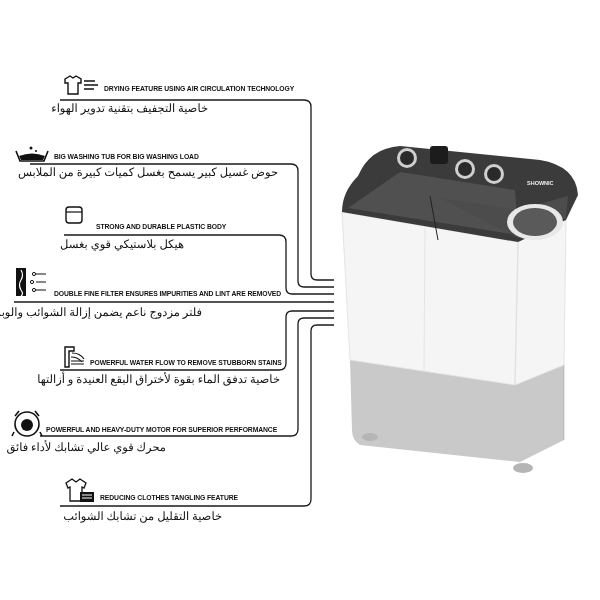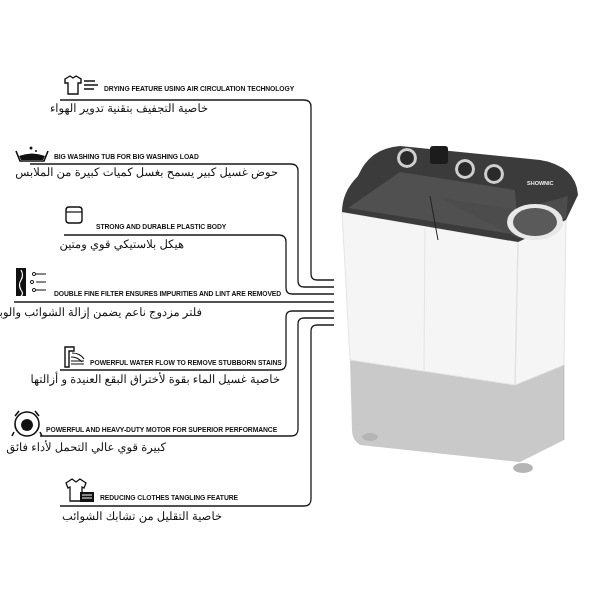--- a/index.html
+++ b/index.html
@@ -1,19 +1,19 @@
 <!DOCTYPE html>
 <html><head>
 <meta charset="utf-8">
 <style>
   html, body { margin: 0; padding: 0; }
   body { width: 600px; height: 600px; background: #ffffff; position: relative; overflow: hidden; font-family: "Liberation Sans", sans-serif; }
   .feature { position: absolute; }
   .title { position: absolute; font-family: "Liberation Sans", sans-serif; font-weight: bold; font-size: 7.4px; letter-spacing: -0.1px; color: #111; white-space: nowrap; transform: scaleX(0.92); transform-origin: left center; text-transform: uppercase; }
-  .ar { position: absolute; font-family: Liberation Sans, sans-serif; font-size: 11.5px; color: #111; white-space: nowrap; direction: rtl; font-weight: normal; }
+  .ar { position: absolute; font-family: Liberation Serif, serif; font-size: 11.5px; color: #111; white-space: nowrap; direction: rtl; font-weight: normal; }
   .icon { position: absolute; }
   svg.lines { position: absolute; left: 0; top: 0; }
 </style>
 </head>
 <body>
 
 <svg class="lines" width="600" height="600">
   <g fill="none" stroke="#1a1a1a" stroke-width="1.3">
 
     <path d="M60 100 H304 Q311 100 311 107 V274 Q311 280 317 280 H334"></path>
@@ -82,21 +82,21 @@
   <div class="title" style="left:54px;top:152px">BIG WASHING TUB FOR BIG WASHING LOAD</div>
   <div class="ar" style="left:16px;top:165px;width:262px">حوض غسيل كبير يسمح بغسل كميات كبيرة من الملابس</div>
 </div>
 
 <div class="feature">
   <svg class="icon" style="left:64px;top:205px" width="20" height="20">
     <rect x="2" y="2" width="16" height="16" rx="3" fill="none" stroke="#111" stroke-width="1.4"></rect>
     <path d="M2 7 H18" stroke="#111" stroke-width="1.2"></path>
   </svg>
   <div class="title" style="left:96px;top:222px">STRONG AND DURABLE PLASTIC BODY</div>
-  <div class="ar" style="left:66px;top:237px;width:118px">هيكل بلاستيكي قوي ومتين</div>
+  <div class="ar" style="left:66px;top:237px;width:118px">هيكل بلاستيكي قوي بغسل</div>
 </div>
 
 <div class="feature">
   <svg class="icon" style="left:14px;top:266px" width="36" height="32">
     <rect x="2" y="2" width="10" height="28" fill="#111"></rect>
     <path d="M7 4 Q10 9 7 14 Q4 19 7 24 Q10 28 7 30" stroke="#fff" stroke-width="1.2" fill="none"></path>
     <circle cx="20" cy="8" r="1.6" fill="none" stroke="#111"></circle>
       <circle cx="18" cy="16" r="1.6" fill="none" stroke="#111"></circle>
       <circle cx="20" cy="24" r="1.6" fill="none" stroke="#111"></circle>
     <path d="M22 8 H32 M22 16 H32 M22 24 H32" stroke="#111" stroke-width="1"></path>
@@ -104,31 +104,31 @@
   <div class="title" style="left:54px;top:289px">DOUBLE FINE FILTER ENSURES IMPURITIES AND LINT ARE REMOVED</div>
   <div class="ar" style="left:12px;top:305px;width:190px">فلتر مزدوج ناعم يضمن إزالة الشوائب والوبر</div>
 </div>
 
 <div class="feature">
   <svg class="icon" style="left:62px;top:345px" width="24" height="24">
     <path d="M3 2 H12 V6 H7 V22 H3 Z" fill="none" stroke="#111" stroke-width="1.4"></path>
     <path d="M10 8 Q18 8 22 14 M9 12 Q16 12 20 17 M9 16 H22 M9 19 H22" stroke="#111" stroke-width="1.2" fill="none"></path>
   </svg>
   <div class="title" style="left:90px;top:358px">POWERFUL WATER FLOW TO REMOVE STUBBORN STAINS</div>
-  <div class="ar" style="left:60px;top:372px;width:220px">خاصية غسيل الماء بقوة لأختراق البقع العنيدة و أزالتها</div>
+  <div class="ar" style="left:60px;top:372px;width:220px">خاصية تدفق الماء بقوة لأختراق البقع العنيدة و أزالتها</div>
 </div>
 
 <div class="feature">
   <svg class="icon" style="left:10px;top:408px" width="34" height="30">
     <circle cx="17" cy="16" r="12" fill="none" stroke="#111" stroke-width="1.6"></circle>
     <circle cx="17" cy="17" r="6" fill="#111"></circle>
     <path d="M5 8 L9 3 M29 8 L25 3 M4 24 L2 28 M30 24 L32 28" stroke="#111" stroke-width="1.6"></path>
   </svg>
   <div class="title" style="left:46px;top:425px">POWERFUL AND HEAVY-DUTY MOTOR FOR SUPERIOR PERFORMANCE</div>
-  <div class="ar" style="left:12px;top:440px;width:154px">كبيرة قوي عالي التحمل لأداء فائق</div>
+  <div class="ar" style="left:12px;top:440px;width:154px">محرك قوي عالي تشابك لأداء فائق</div>
 </div>
 
 <div class="feature">
   <svg class="icon" style="left:62px;top:477px" width="36" height="28">
     <path d="M4 6 L10 2 L14 5 L18 2 L24 6 L22 11 L20 10 L20 24 L8 24 L8 10 L6 11 Z" fill="none" stroke="#111" stroke-width="1.3"></path>
     <rect x="18" y="15" width="14" height="10" fill="#111"></rect>
     <path d="M20 18 H30 M20 21 H30" stroke="#fff" stroke-width="1"></path>
   </svg>
   <div class="title" style="left:100px;top:493px">REDUCING CLOTHES TANGLING FEATURE</div>
   <div class="ar" style="left:62px;top:509px;width:160px">خاصية التقليل من تشابك الشوائب</div>

